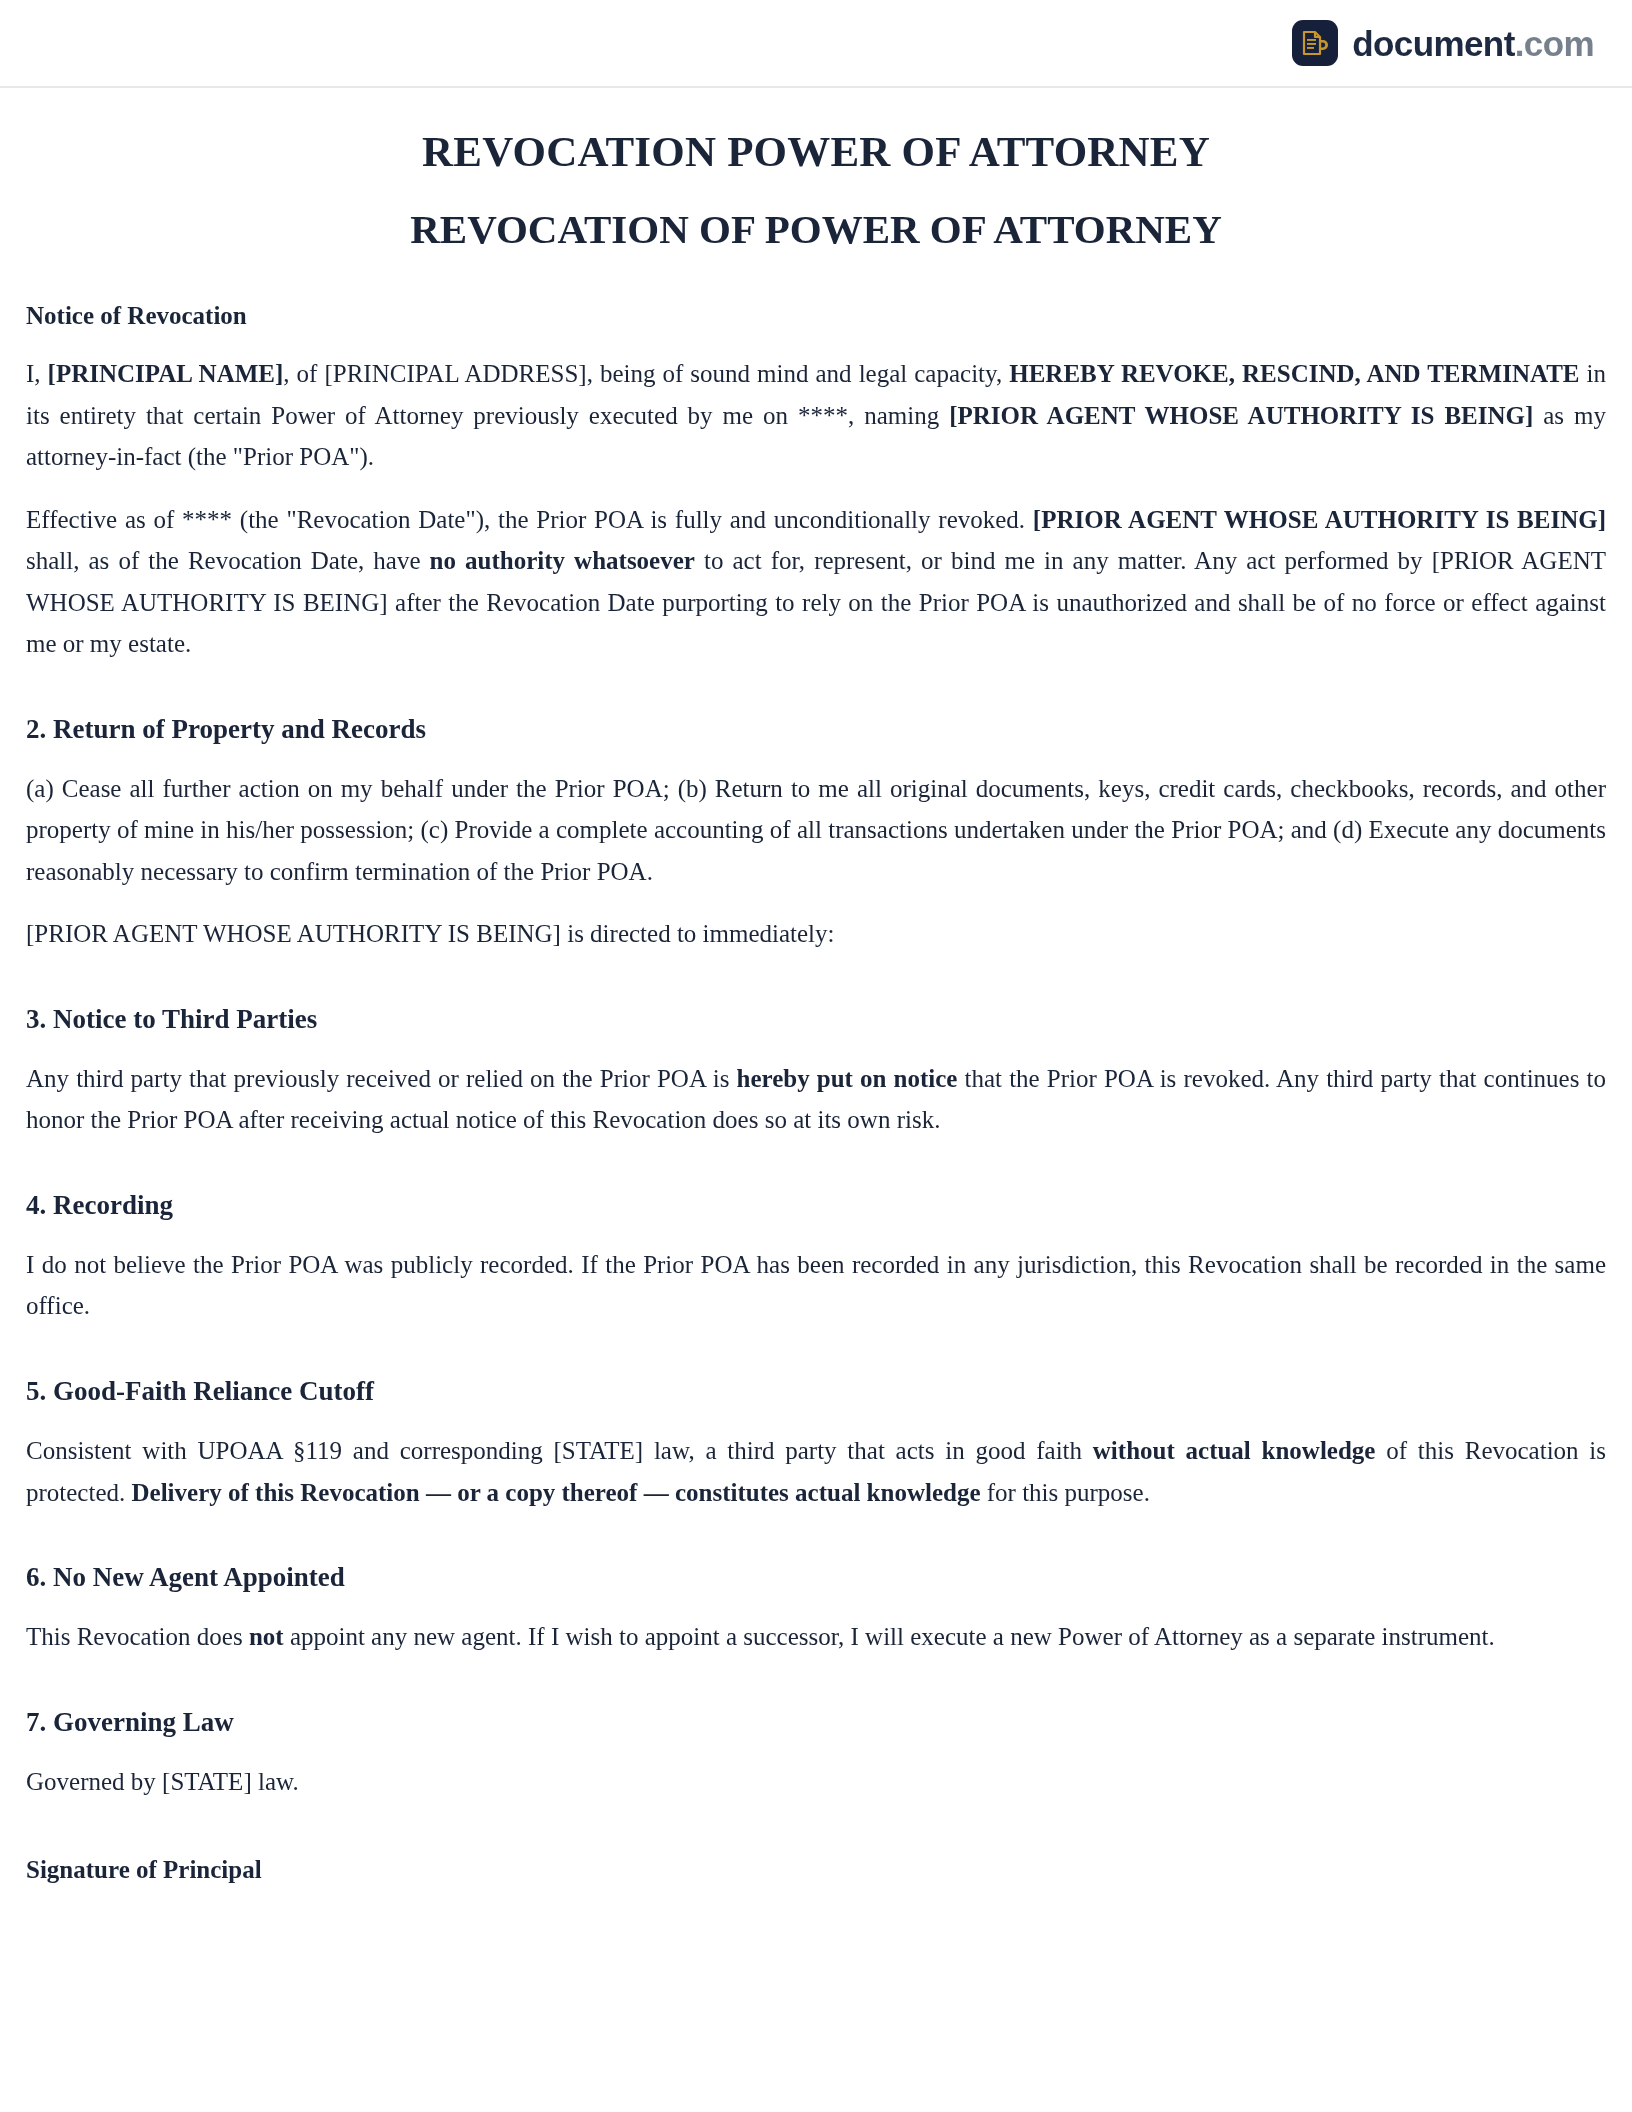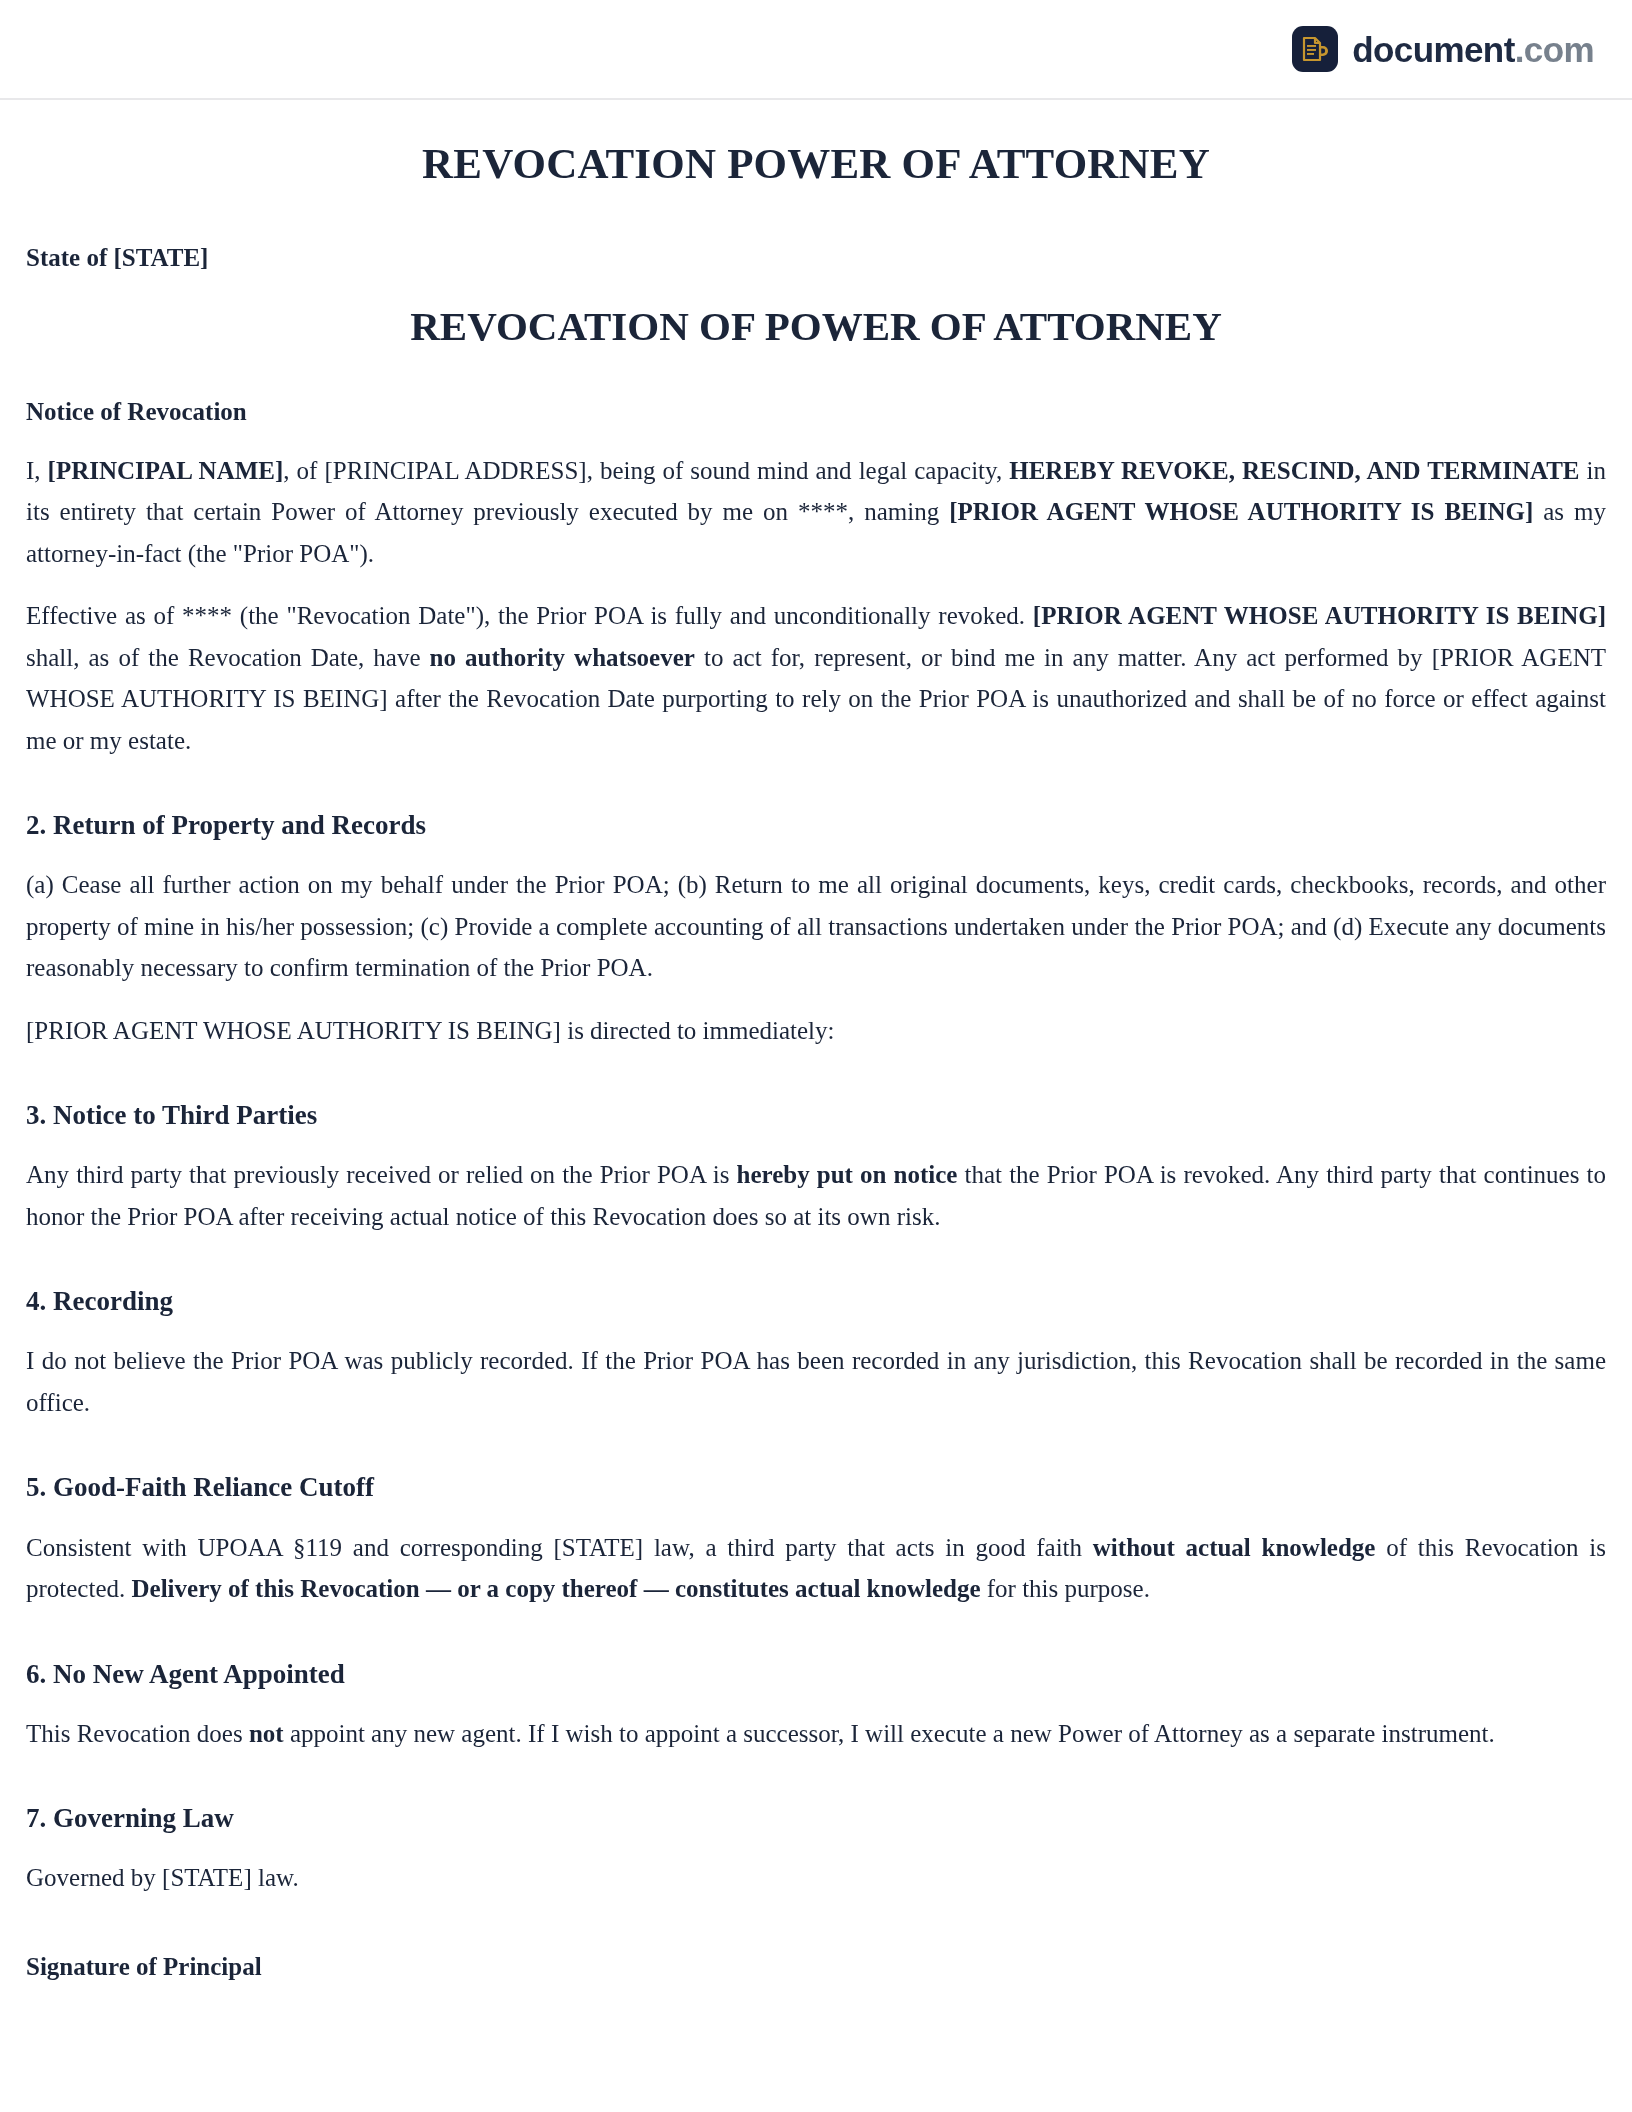--- a/index.html
+++ b/index.html
@@ -12,21 +12,21 @@
   body {
     width: 1632px;
     min-height: 2112px;
     font-family: "Liberation Serif", "DejaVu Serif", serif;
     color: #1b2539;
     -webkit-font-smoothing: antialiased;
   }
 
   
   .doc-header {
-    height: 100px;
+    height: 88px;
     border-bottom: 2px solid #e8e8ea;
     display: flex;
     align-items: center;
     justify-content: flex-end;
     padding: 0 30px 0 0;
   }
   .brand {
     display: flex;
     align-items: center;
     gap: 14px;
@@ -136,21 +136,20 @@
     <span class="brand-text">
       <span class="word">document</span><span class="tld">.com</span>
     </span>
   </div>
 </div>
 
 <div class="page">
 
   <h1 class="doc-title">REVOCATION POWER OF ATTORNEY</h1>
 
-  <div class="state-line">State of [STATE]</div>
 
   <h2 class="doc-subtitle">REVOCATION OF POWER OF ATTORNEY</h2>
 
   <h3 class="sec-label">Notice of Revocation</h3>
 
   <p class="body-text"><span>I, </span><b>[PRINCIPAL NAME]</b><span>, of [PRINCIPAL ADDRESS], being of sound mind and legal capacity, </span><b>HEREBY REVOKE, RESCIND, AND TERMINATE</b><span> in its entirety that certain Power of Attorney previously executed by me on ****, naming </span><b>[PRIOR AGENT WHOSE AUTHORITY IS BEING]</b><span> as my attorney-in-fact (the "Prior POA").</span></p>
 
   <p class="body-text"><span>Effective as of **** (the "Revocation Date"), the Prior POA is fully and unconditionally revoked. </span><b>[PRIOR AGENT WHOSE AUTHORITY IS BEING]</b><span> shall, as of the Revocation Date, have </span><b>no authority whatsoever</b><span> to act for, represent, or bind me in any matter. Any act performed by [PRIOR AGENT WHOSE AUTHORITY IS BEING] after the Revocation Date purporting to rely on the Prior POA is unauthorized and shall be of no force or effect against me or my estate.</span></p>
 
   <h3 class="sec-heading">2. Return of Property and Records</h3>

